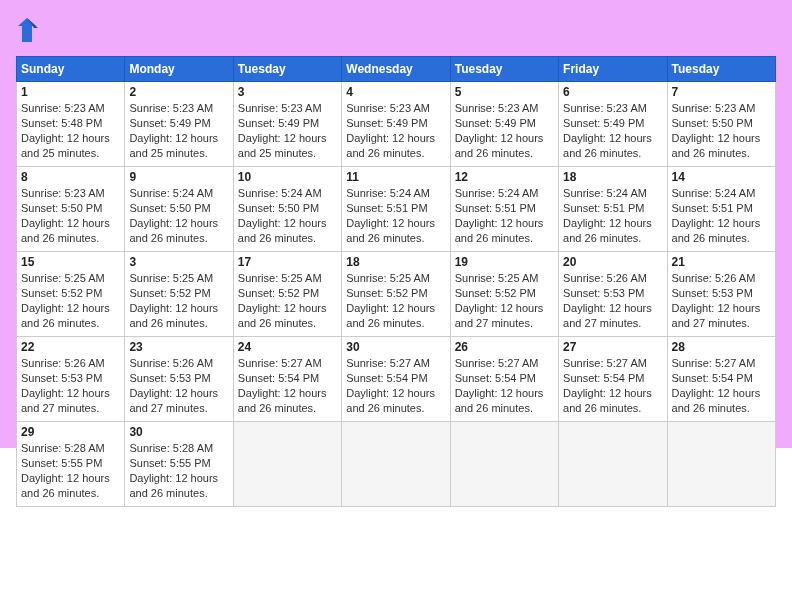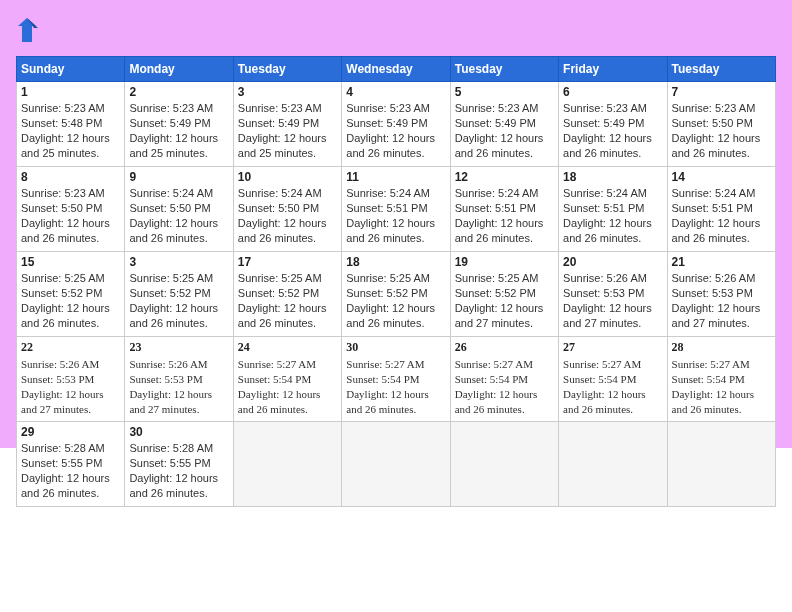--- a/index.html
+++ b/index.html
@@ -214,21 +214,21 @@
           </td>
           <td>
             <span class="day-num">20</span>
             <div class="day-info">Sunrise: 5:26 AM<br>Sunset: 5:53 PM<br>Daylight: 12 hours and 27 minutes.</div>
           </td>
           <td>
             <span class="day-num">21</span>
             <div class="day-info">Sunrise: 5:26 AM<br>Sunset: 5:53 PM<br>Daylight: 12 hours and 27 minutes.</div>
           </td>
         </tr>
-        <tr style="background: rgb(242, 246, 255); font-family: Liberation Serif, serif;">
+        <tr style="background: rgb(242, 246, 255);">
           <td>
             <span class="day-num">22</span>
             <div class="day-info">Sunrise: 5:26 AM<br>Sunset: 5:53 PM<br>Daylight: 12 hours and 27 minutes.</div>
           </td>
           <td>
             <span class="day-num">23</span>
             <div class="day-info">Sunrise: 5:26 AM<br>Sunset: 5:53 PM<br>Daylight: 12 hours and 27 minutes.</div>
           </td>
           <td>
             <span class="day-num">24</span>

